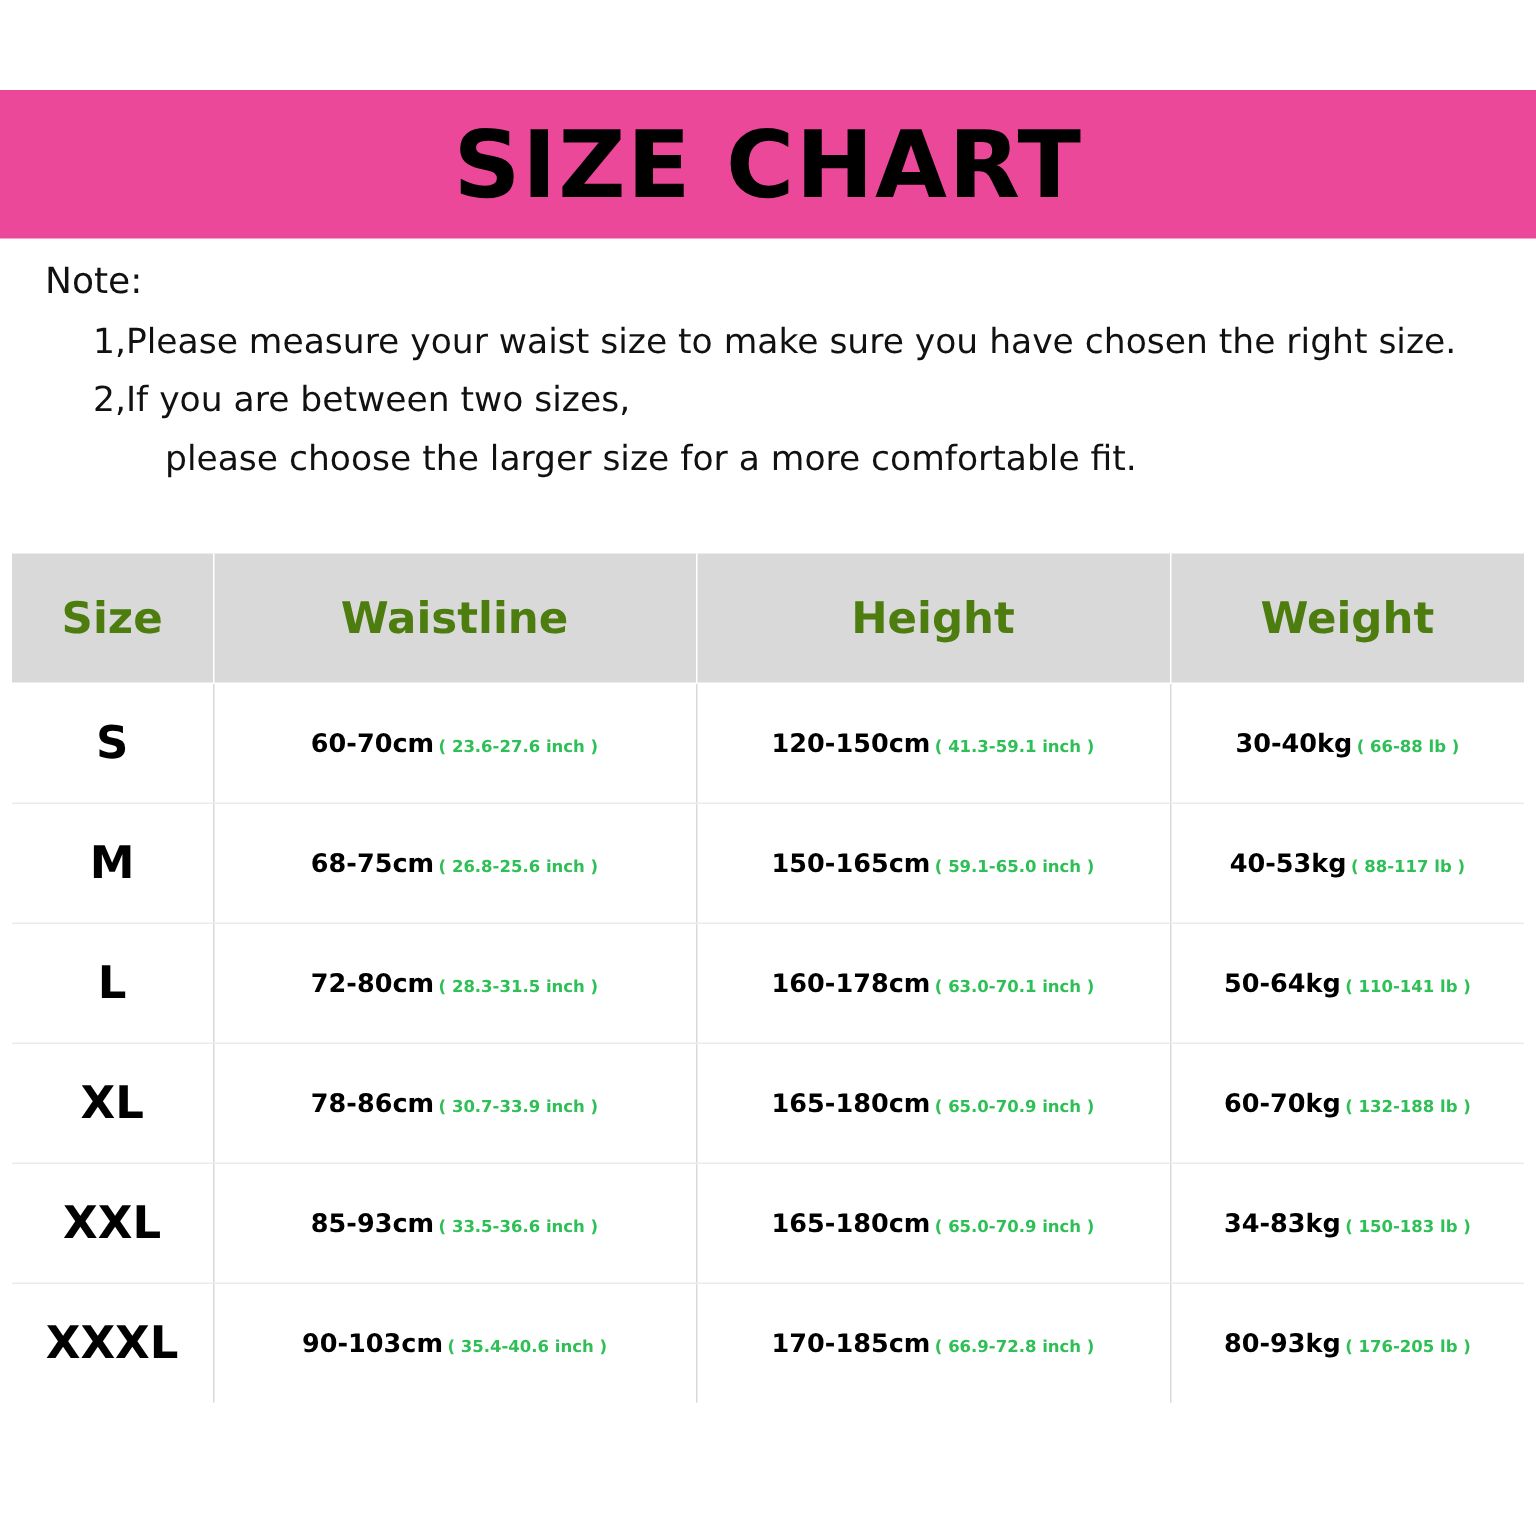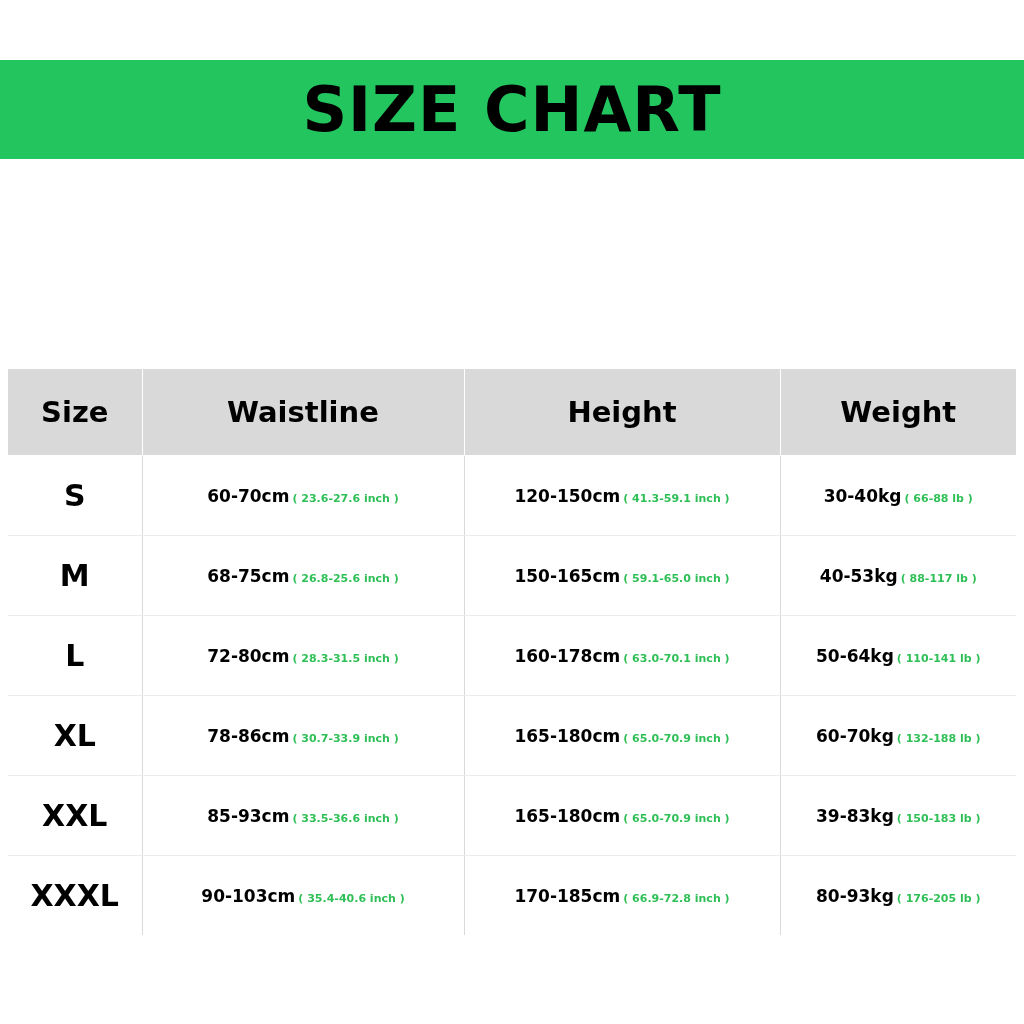--- a/index.html
+++ b/index.html
@@ -20,21 +20,21 @@
     box-sizing: border-box;
   }
 
   
   .header-band {
     position: absolute;
     top: 60px;
     left: 0;
     width: 1024px;
     height: 99px;
-    background: #22c55e;
+    background: #ec4899;
     display: flex;
     align-items: center;
     justify-content: center;
   }
   .header-title {
     font-family: "DejaVu Sans", sans-serif;
     font-size: 62px;
     font-weight: 700;
     letter-spacing: 1px;
     color: #000000;
@@ -78,21 +78,21 @@
   .size-table col.c-size { width: 134px; }
   .size-table col.c-waist { width: 322px; }
   .size-table col.c-height { width: 316px; }
   .size-table col.c-weight { width: 236px; }
 
   .size-table thead th {
     background: #d9d9d9;
     height: 86px;
     font-size: 29px;
     font-weight: 700;
-    color: #000000;
+    color: #4d7c0f;
     text-align: center;
     border-right: 1px solid #ffffff;
     border-bottom: 1px solid #ffffff;
     padding: 0;
   }
   .size-table thead th:last-child { border-right: none; }
 
   .size-table tbody td {
     height: 79px;
     text-align: center;
@@ -126,20 +126,26 @@
 </style>
 </head>
 <body>
 
 <div class="page">
 
   <div class="header-band">
     <div class="header-title">SIZE CHART</div>
   </div>
 
+  <div class="notes">
+    <div class="note-label">Note:</div>
+    <div class="note-line">1,Please measure your waist size to make sure you have chosen the right size.</div>
+    <div class="note-line">2,If you are between two sizes,</div>
+    <div class="note-line indent">please choose the larger size for a more comfortable fit.</div>
+  </div>
 
   <table class="size-table">
     <colgroup>
       <col class="c-size">
       <col class="c-waist">
       <col class="c-height">
       <col class="c-weight">
     </colgroup>
     <thead>
       <tr>
@@ -200,21 +206,21 @@
       </tr>
       <tr>
         <td class="col-size">XXL</td>
         <td>
           <span class="cell-metric">85-93cm</span><span class="cell-imperial">( 33.5-36.6 inch )</span>
         </td>
         <td>
           <span class="cell-metric">165-180cm</span><span class="cell-imperial">( 65.0-70.9 inch )</span>
         </td>
         <td>
-          <span class="cell-metric">39-83kg</span><span class="cell-imperial">( 150-183 lb )</span>
+          <span class="cell-metric">34-83kg</span><span class="cell-imperial">( 150-183 lb )</span>
         </td>
       </tr>
       <tr>
         <td class="col-size">XXXL</td>
         <td>
           <span class="cell-metric">90-103cm</span><span class="cell-imperial">( 35.4-40.6 inch )</span>
         </td>
         <td>
           <span class="cell-metric">170-185cm</span><span class="cell-imperial">( 66.9-72.8 inch )</span>
         </td>

